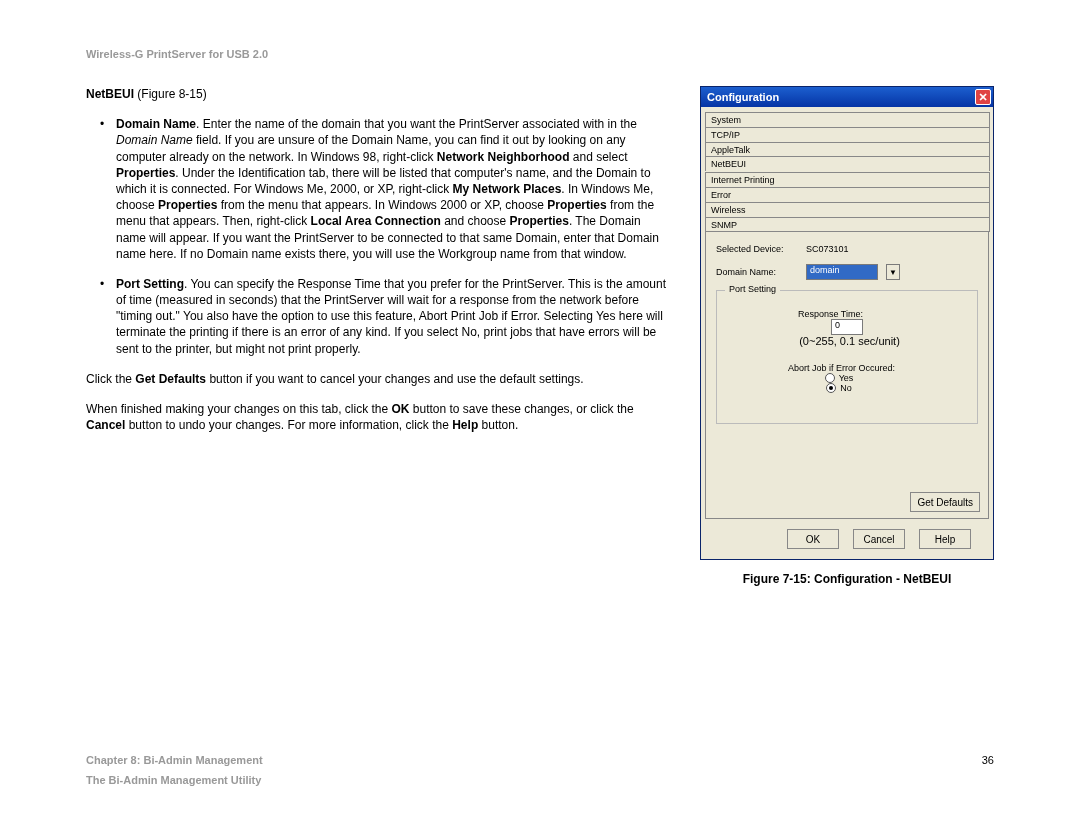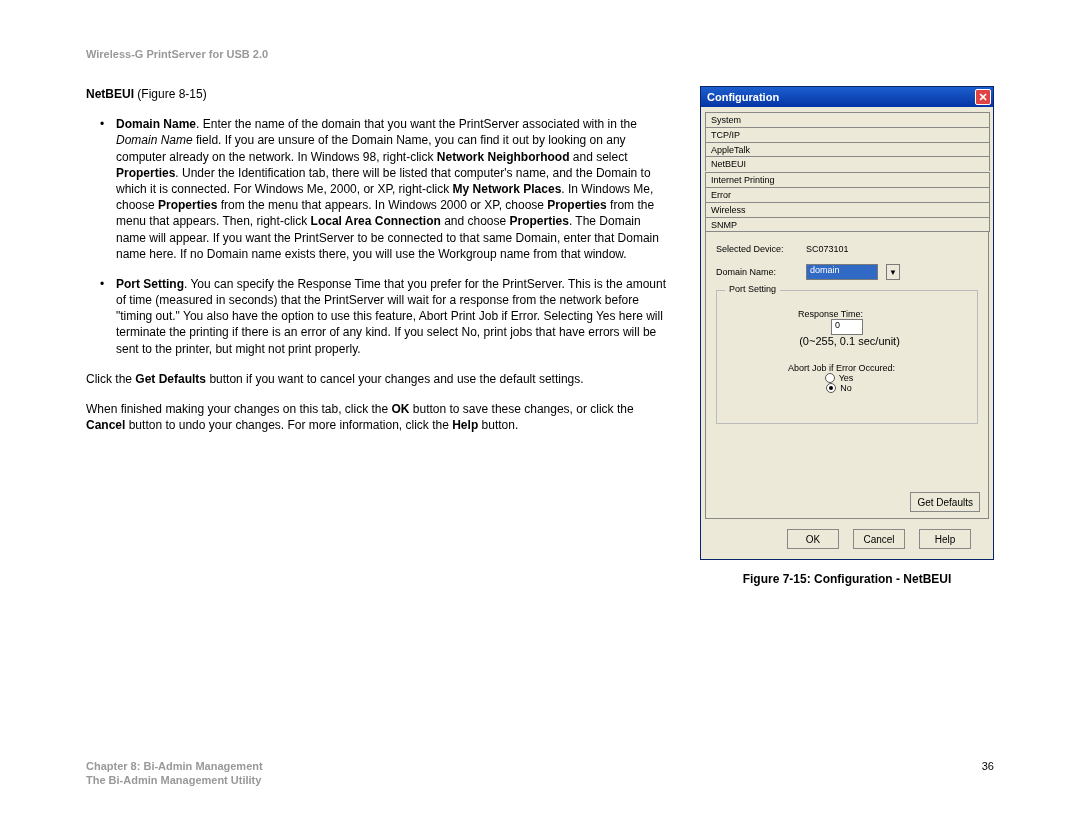--- a/index.html
+++ b/index.html
@@ -128,21 +128,21 @@
   .get-def { position:absolute; right:8px; bottom:6px; padding:0 6px; min-width:64px;}
   .btnbar { display:flex; gap:14px; justify-content:flex-end; padding:6px 22px 10px 6px; }
 
   .footer {
     position: absolute;
     bottom: 48px;
     left: 86px; right: 86px;
     display: flex; justify-content: space-between;
     font-size: 11px; color: #999; font-weight: bold;
   }
-  .footer .left { display:flex; flex-direction:column; gap:2px; }
+  .footer .left { display:flex; flex-direction:column; gap:8px; }
   .page-num { color:#000; font-weight:normal; }
 </style>
 </head>
 <body>
 
 <div class="page">
   <div class="header-line">Wireless-G PrintServer for USB 2.0</div>
 
   <div class="content-row">
     <div class="text-col">

